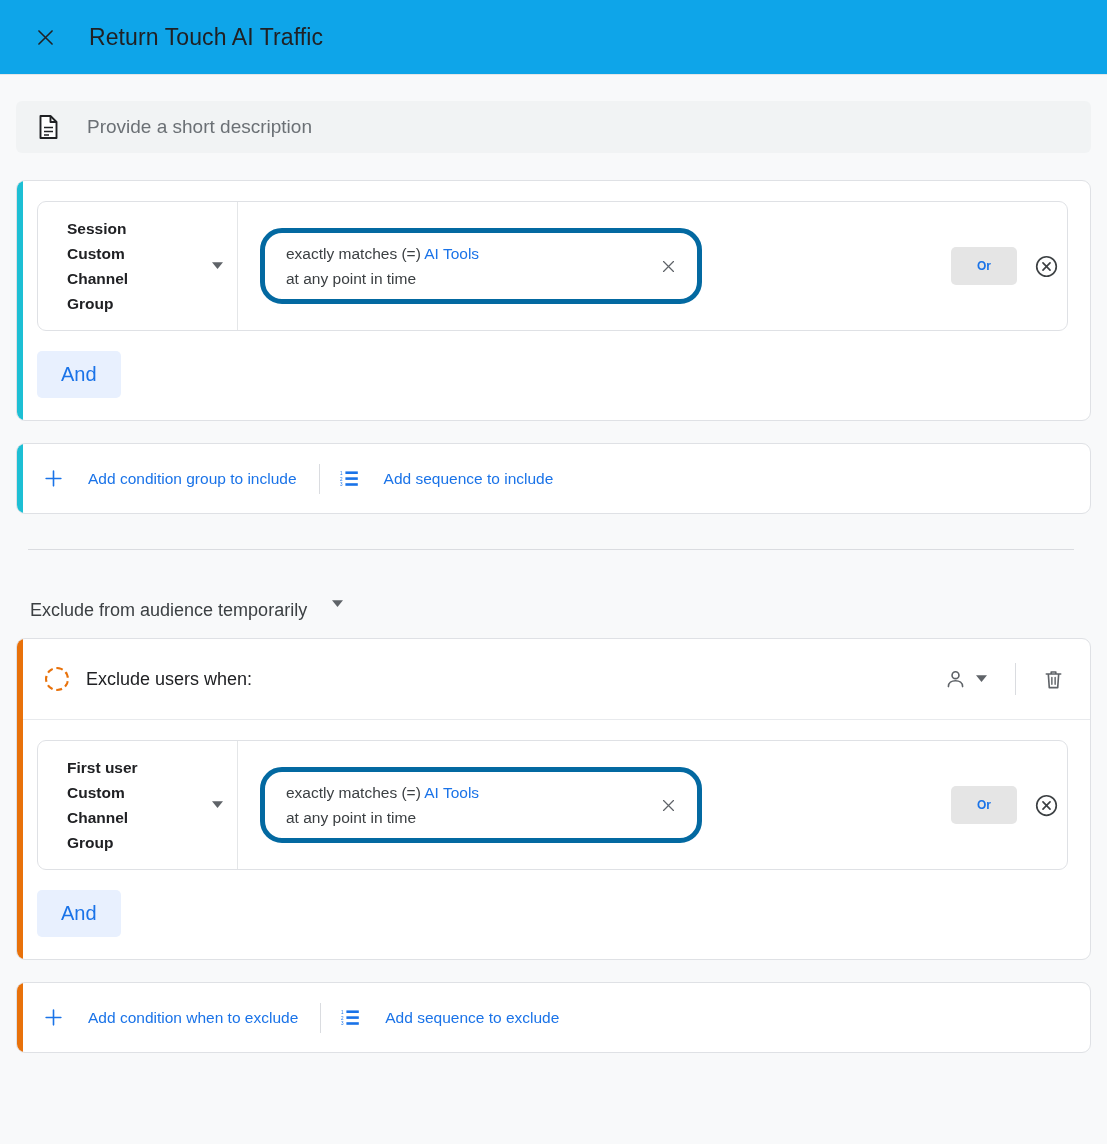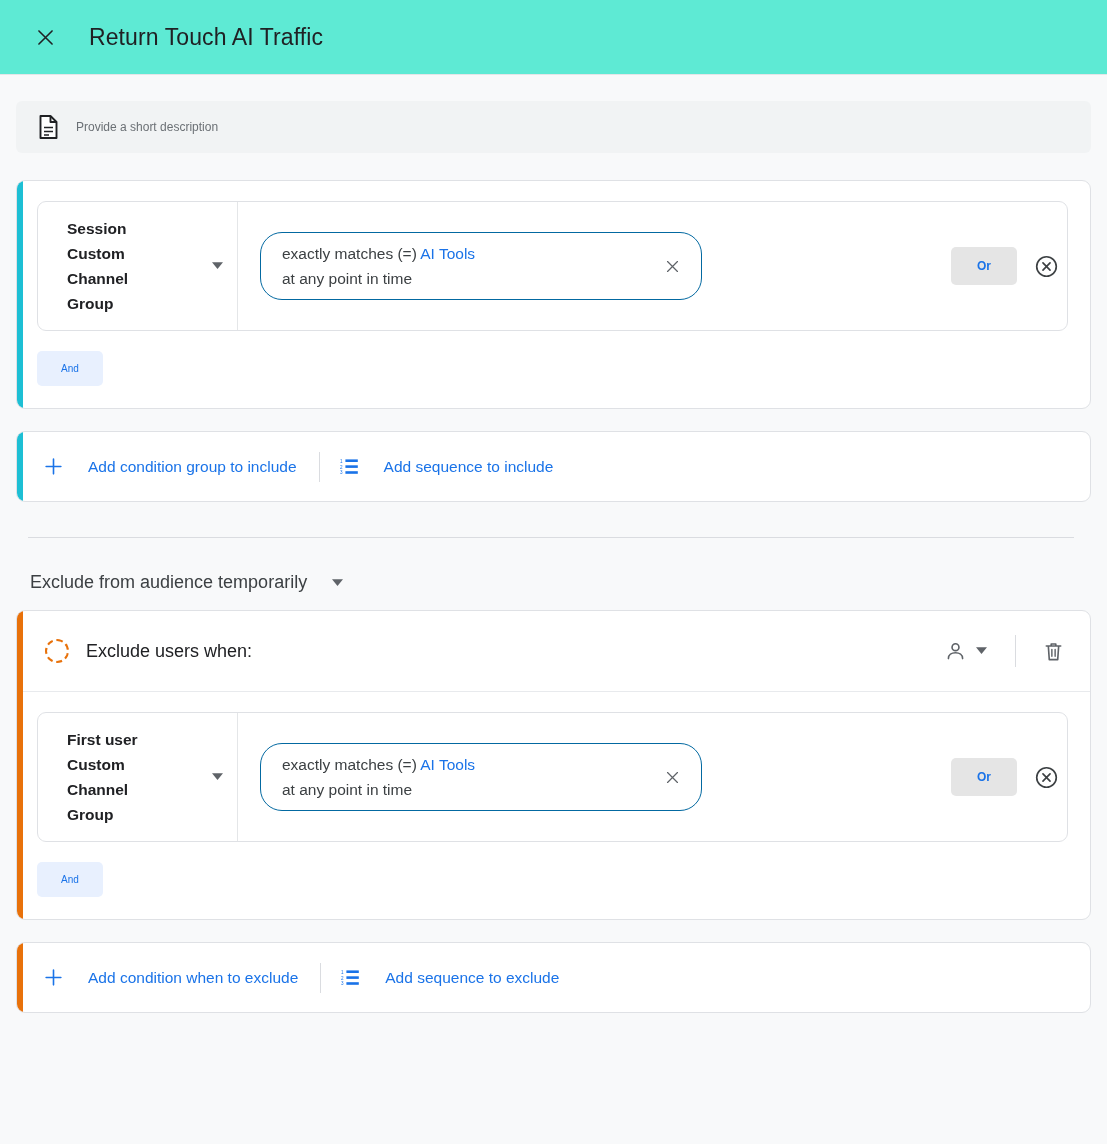--- a/index.html
+++ b/index.html
@@ -9,21 +9,21 @@
     height: 1144px;
     background: #f8f9fa;
     font-family: "Liberation Sans", sans-serif;
     color: #202124;
     overflow: hidden;
   }
 
   
   .topbar {
     height: 75px;
-    background: #5eead4;
+    background: #0ea5e9;
     border-bottom: 1px solid #e4e6e8;
     display: flex;
     align-items: center;
     padding-left: 28px;
   }
   .close-btn {
     width: 34px; height: 34px;
     display: flex; align-items: center; justify-content: center;
     cursor: pointer;
     flex: none;
@@ -47,22 +47,22 @@
     background: #f1f3f4;
     border-radius: 6px;
     display: flex;
     align-items: center;
     padding-left: 22px;
     margin-bottom: 27px;
     cursor: text;
   }
   .desc-icon { width: 22px; height: 24px; flex: none; display:flex; align-items:center;}
   .desc-placeholder {
-    margin-left: 16px;
-    font-size: 12px;
+    margin-left: 27px;
+    font-size: 19px;
     color: #6b7075;
   }
 
   
   .card {
     position: relative;
     background: #ffffff;
     border: 1px solid #dfe1e5;
     border-radius: 9px;
     overflow: hidden;
@@ -150,21 +150,21 @@
   }
   .dim-caret { margin-left: auto; padding-right: 4px; }
 
   .cond-mid {
     flex: 1 1 auto;
     display: flex;
     align-items: center;
     padding: 0 20px 0 22px;
   }
   .chip {
-    border: 1px solid #0369a1;
+    border: 5px solid #0369a1;
     border-radius: 22px;
     min-height: 60px;
     display: flex;
     align-items: center;
     padding: 8px 14px 8px 21px;
     min-width: 442px;
     background: #fff;
   }
   .chip-text {
     font-size: 15.5px;
@@ -201,21 +201,21 @@
   .remove-btn {
     width: 30px; height: 30px;
     margin-left: 14px;
     display: flex; align-items: center; justify-content: center;
     cursor: pointer;
   }
 
   .and-btn {
     background: #e8f0fe;
     color: #1a73e8;
-    font-size: 10px;
+    font-size: 20px;
     border-radius: 5px;
     padding: 12px 24px;
     border: none;
     cursor: pointer;
     margin-top: 20px;
     font-family: inherit;
     display: block;
   }
 
   
@@ -244,23 +244,23 @@
   }
 
   
   .hr {
     height: 1px;
     background: #dadce0;
     margin: 35px 17px 0 12px;
   }
   .exclude-select {
     display: inline-flex;
-    align-items: center;
+    align-items: flex-start;
     gap: 25px;
-    margin: 34px 0 17px 14px;
+    margin: 50px 0 17px 14px;
     cursor: pointer;
   }
   .exclude-select-label {
     font-size: 18px;
     color: #3c4043;
     white-space: nowrap;
   }
   svg { display: block; }
 </style>
 </head>

